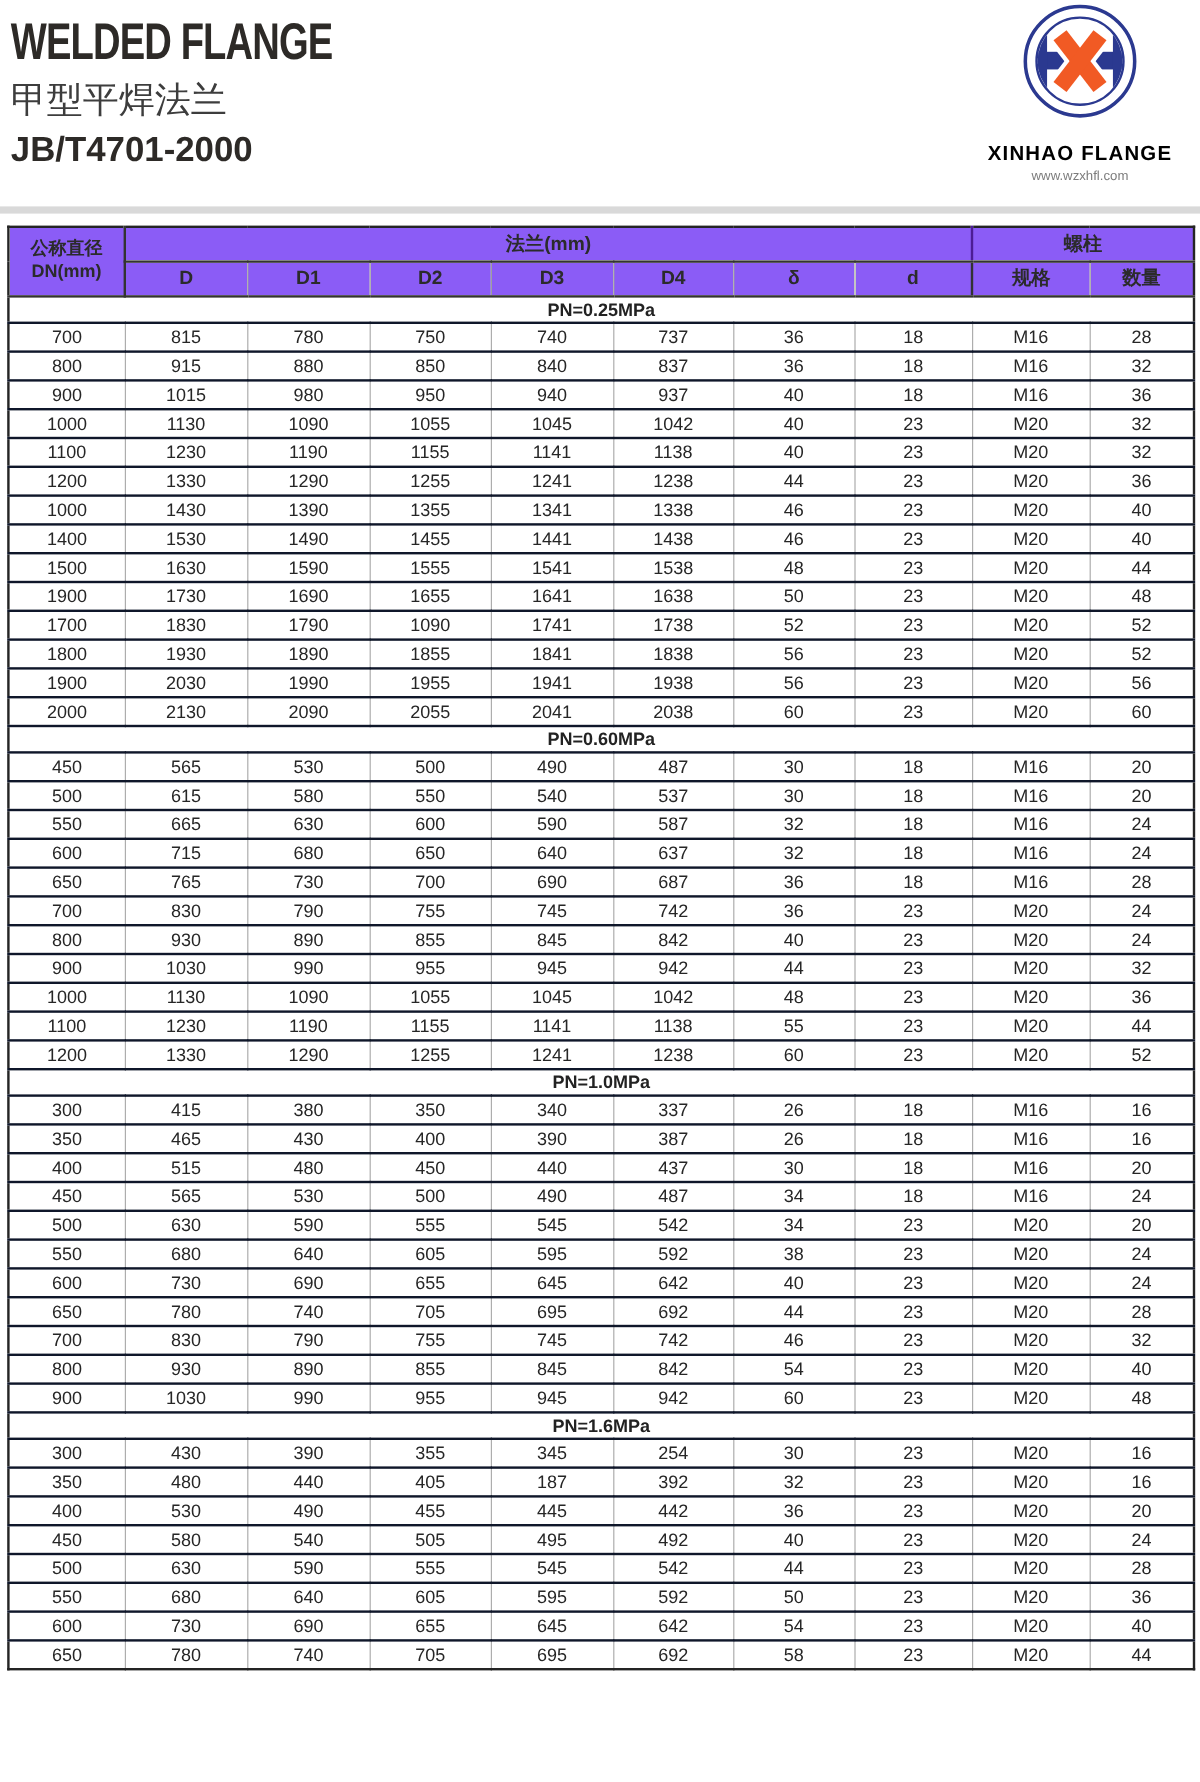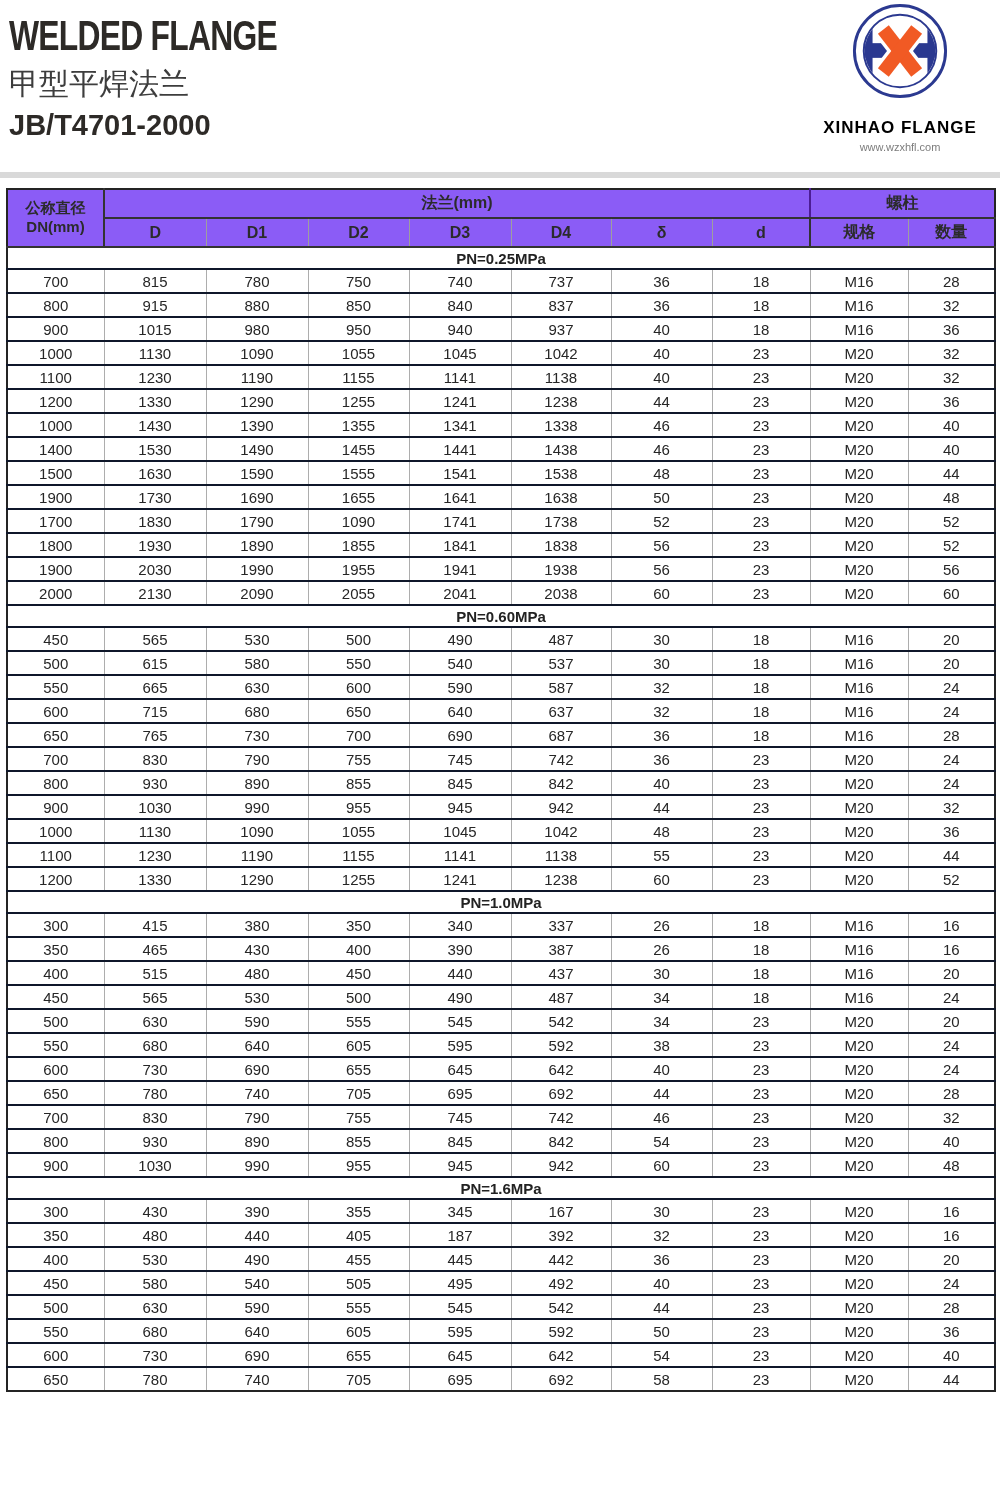--- a/index.html
+++ b/index.html
@@ -577,21 +577,21 @@
           </tr>
           <tr class="section-row">
             <td colspan="10">PN=1.6MPa</td>
           </tr>
           <tr class="data-row">
             <td>300</td>
             <td>430</td>
             <td>390</td>
             <td>355</td>
             <td>345</td>
-            <td>167</td>
+            <td>254</td>
             <td>30</td>
             <td>23</td>
             <td>M20</td>
             <td>16</td>
           </tr>
           <tr class="data-row">
             <td>350</td>
             <td>480</td>
             <td>440</td>
             <td>405</td>

